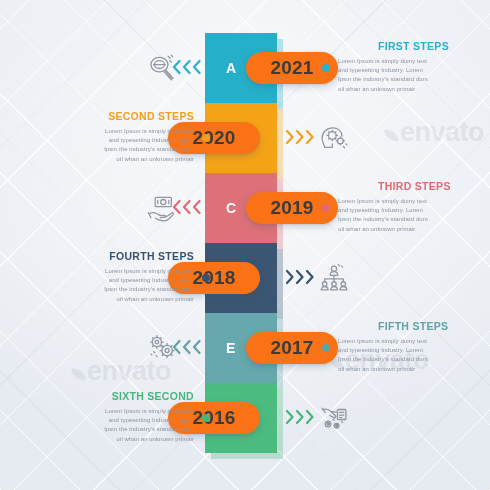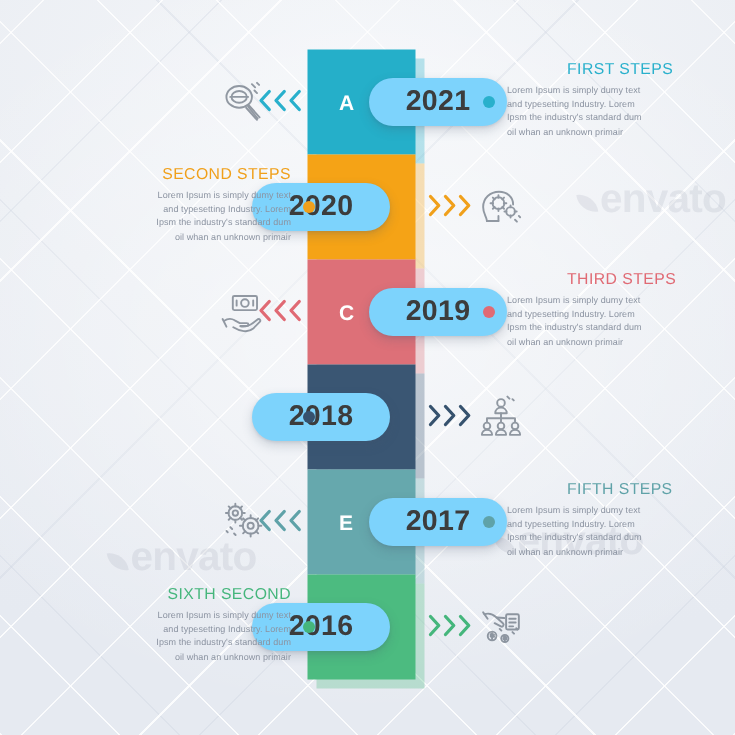--- a/index.html
+++ b/index.html
@@ -106,21 +106,21 @@
     color: #ffffff;
     letter-spacing: 0.4px;
   }
 
   
   .pill {
     position: absolute;
     top: 19px;
     height: 32px;
     width: 92px;
-    background: #7dd3fc;
+    background: #f97316;
     border-radius: 16px;
     box-shadow: 0 3px 7px rgba(70,85,110,0.22), 0 1px 2px rgba(70,85,110,0.12);
     display: flex;
     align-items: center;
     justify-content: center;
   }
   .pill-year {
     font-size: 19px;
     font-weight: bold;
     color: #3c3c3c;
@@ -152,21 +152,21 @@
   .side-icon svg { display: block; }
 
   
   .txt {
     position: absolute;
     top: 7px;
     width: 132px;
   }
   .txt-title {
     font-size: 10.5px;
-    font-weight: normal;
+    font-weight: bold;
     letter-spacing: 0.3px;
     line-height: 12px;
     margin-bottom: 5px;
     padding-left: 40px;
   }
   .txt-body {
     font-size: 6px;
     line-height: 9.2px;
     color: #8b93a1;
     letter-spacing: 0.05px;
@@ -408,20 +408,29 @@
       <circle cx="20" cy="27" r="2.6"></circle>
       <path d="M16 34c0-2.4 1.8-4 4-4s4 1.6 4 4z"></path>
       <circle cx="31" cy="27" r="2.6"></circle>
       <path d="M27 34c0-2.4 1.8-4 4-4s4 1.6 4 4z"></path>
       <path d="M25 4l1.6 1.6M29 6l1 1"></path>
     </svg>
       </div>
 
     <div class="dot" style="background:#36526e"></div>
 
+    <div class="txt">
+      <div class="txt-title" style="color:#36526e">FOURTH STEPS</div>
+      <div class="txt-body">
+          <span>Lorem Ipsum is simply dumy text</span>
+          <span>and typesetting Industry. Lorem</span>
+          <span>Ipsm the industry's standard dum</span>
+          <span>oil whan an unknown primair</span>
+        </div>
+    </div>
   </div>
     <div class="row right" style="top: 313px;">
     <div class="bar">
       <div class="bar-shadow" style="background:#66a8ad"></div>
       <div class="bar-face" style="background:#66a8ad"></div>
       <div class="bar-letter">E</div>
     </div>
 
     <div class="pill">
       <span class="pill-year">2017</span>

